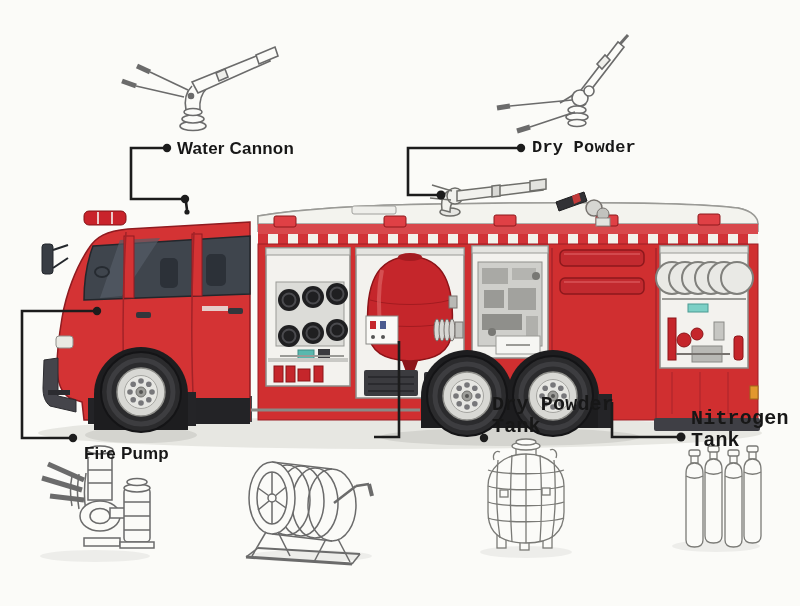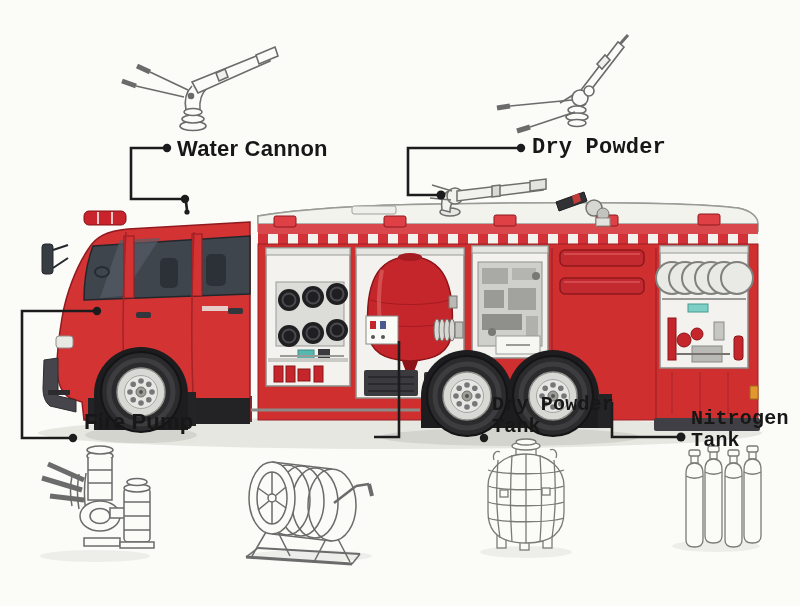--- a/index.html
+++ b/index.html
@@ -1,19 +1,19 @@
 <!DOCTYPE html>
 <html><head>
 <meta charset="utf-8">
 <style>
   html,body{margin:0;padding:0;}
   #stage{position:relative;width:800px;height:606px;background:#fbfbf8;overflow:hidden;
          font-family:"Liberation Sans", sans-serif;}
   #art{position:absolute;left:0;top:0;}
-  .lbl{position:absolute;font-weight:700;font-size:22px;line-height:23px;color:#171717;
+  .lbl{position:absolute;font-weight:700;font-size:17px;line-height:23px;color:#171717;
        letter-spacing:.2px;white-space:nowrap;}
   .lbl.small{font-size:20px;line-height:22px;}
   .ln{display:block;font-family:Liberation Mono, monospace;}
 </style>
 </head>
 <body>
 
 <div id="stage">
 
 <svg id="art" width="800" height="606" viewBox="0 0 800 606">
@@ -447,21 +447,21 @@
 </svg>
 
   <div class="lbl" style="left:177px;top:137px">
     <span>Water Cannon</span>
   </div>
 
   <div class="lbl" style="left:532px;top:136px">
     <span class="ln">Dry Powder</span>
   </div>
 
-  <div class="lbl" style="left:84px;top:410px">
+  <div class="lbl" style="left:84px;top:442px">
     <span>Fire Pump</span>
   </div>
 
 
   <div class="lbl small" style="left:492px;top:394px">
     <span class="ln">Dry Powder</span>
     <span class="ln">Tank</span>
   </div>
 
   <div class="lbl small" style="left:691px;top:408px">

